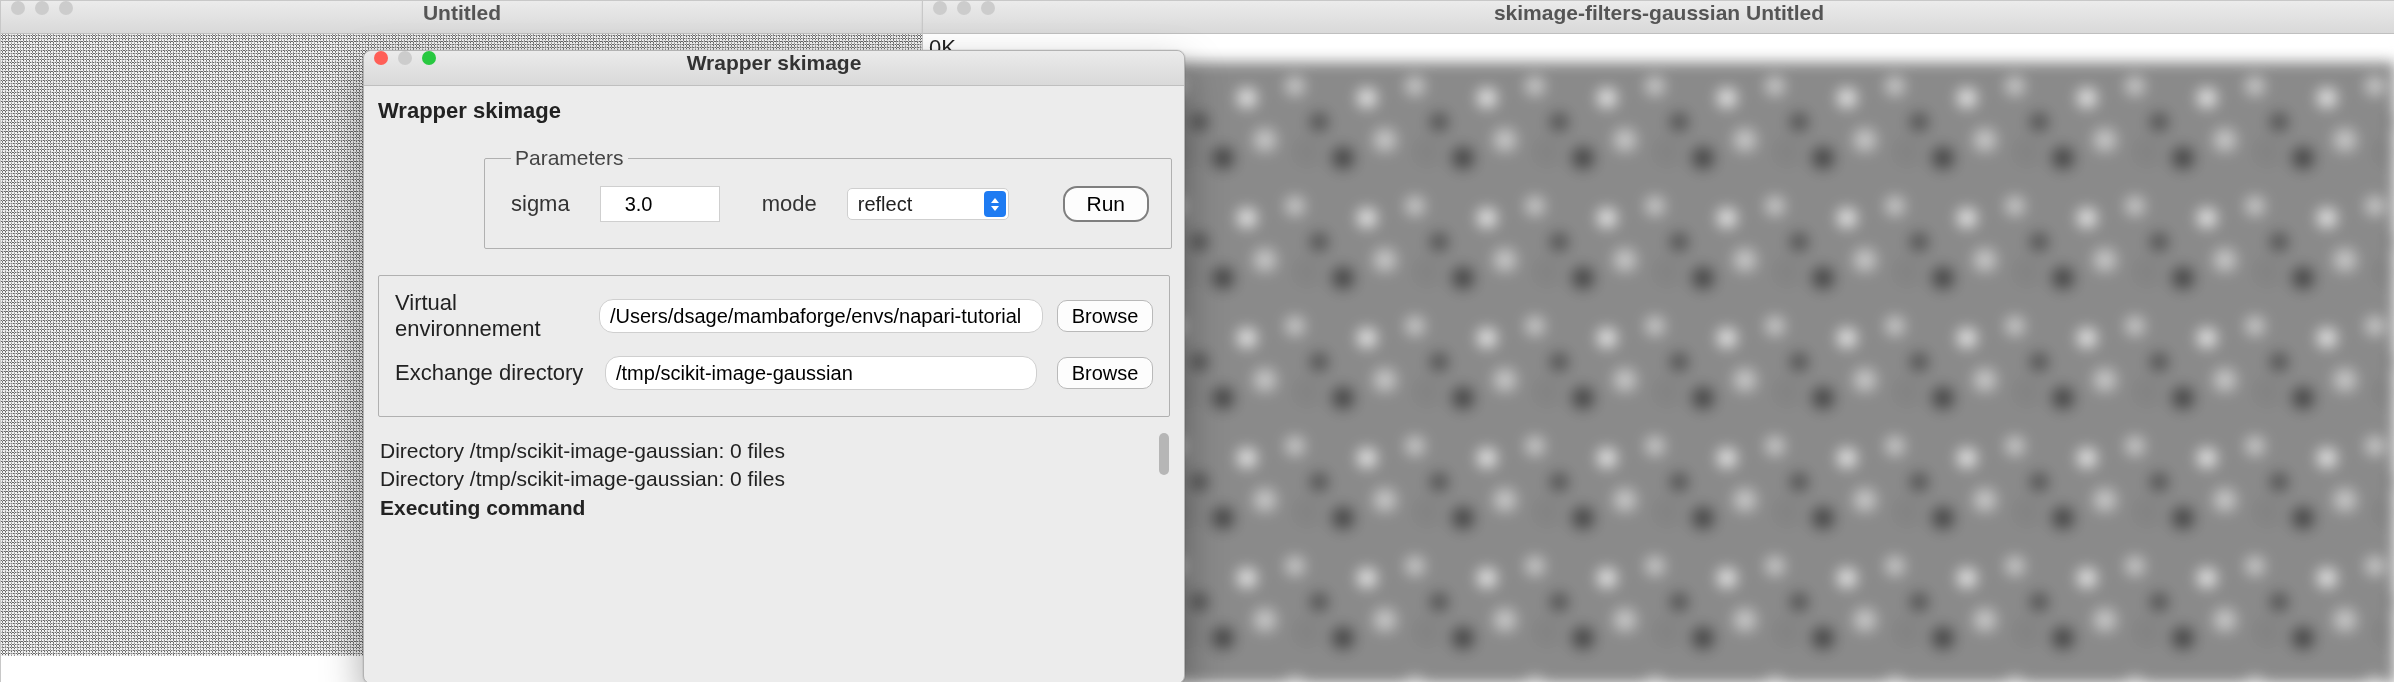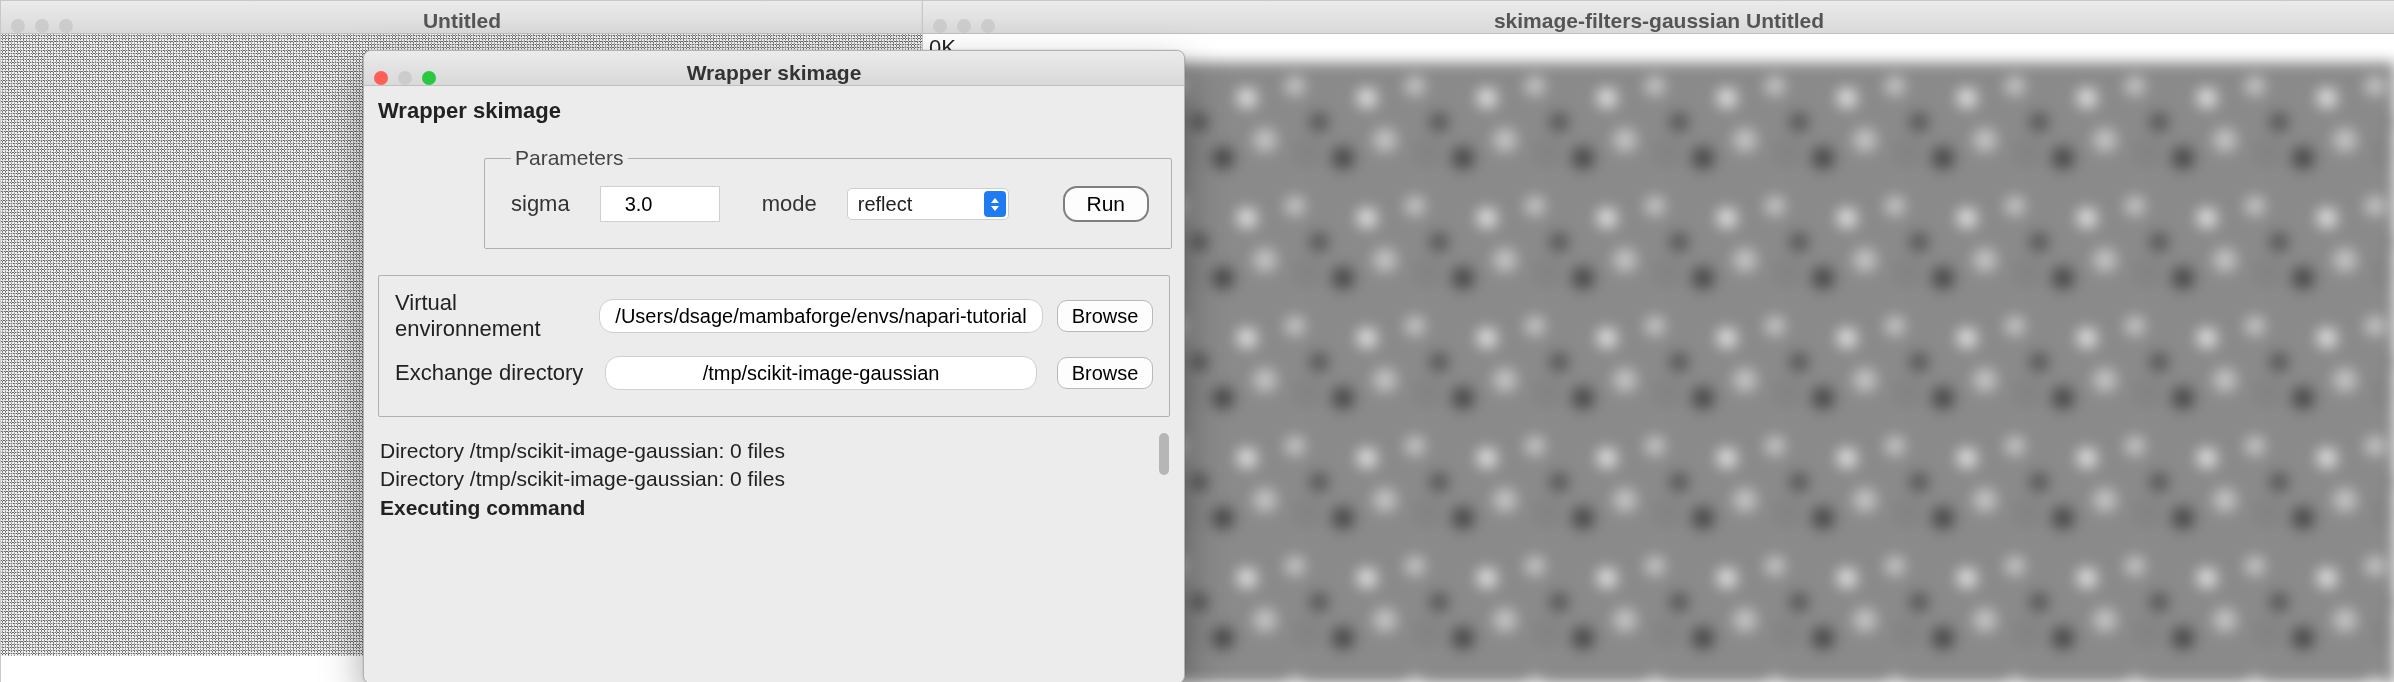--- a/index.html
+++ b/index.html
@@ -38,21 +38,21 @@
     position: absolute;
     background: #fff;
     border: 1px solid #c8c8c8;
     box-shadow: 0 1px 2px rgba(0,0,0,0.1);
   }
   
   .titlebar {
     height: 32px;
     background: linear-gradient(to bottom, var(--titlebar-bg-top), var(--titlebar-bg-bottom));
     display: flex;
-    align-items: flex-end;
+    align-items: flex-start;
     position: relative;
     border-bottom: 1px solid #bfbfbf;
   }
   .traffic {
     position: absolute;
     left: 10px;
     display: flex;
     gap: 10px;
     align-items: center;
   }
@@ -259,21 +259,20 @@
   }
   .path-input {
     flex: 1;
     background: var(--input-bg);
     border: 1px solid var(--input-border);
     border-radius: 14px;
     height: 32px;
     font-size: 20px;
     padding: 0 10px;
     font-family: inherit;
-    text-align: center;
   }
   .browse-btn {
     background: var(--btn-bg);
     border: 1px solid var(--btn-border);
     border-radius: 10px;
     height: 32px;
     width: 96px;
     font-size: 20px;
     cursor: pointer;
   }

